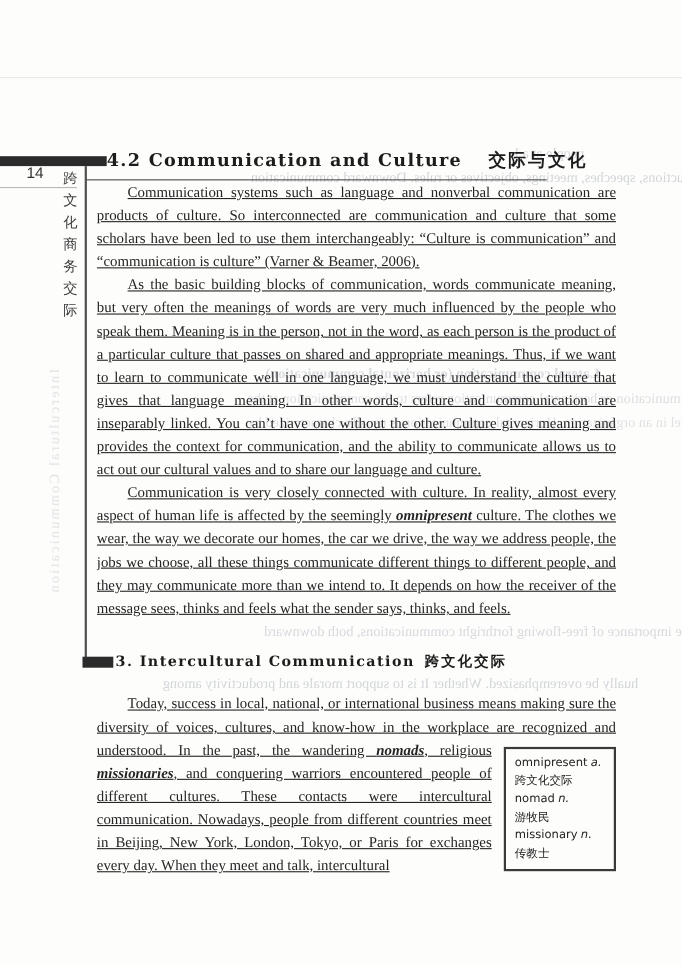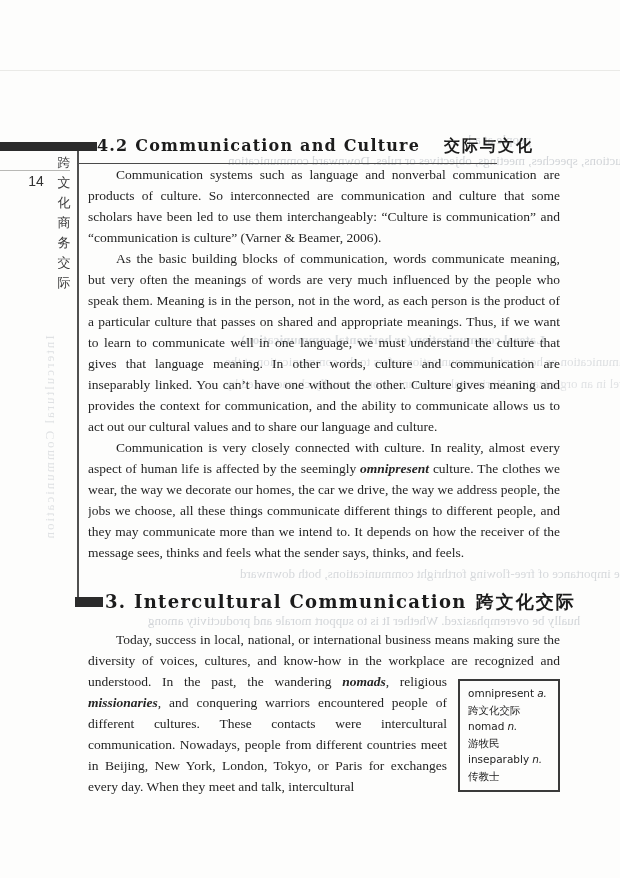--- a/index.html
+++ b/index.html
@@ -33,44 +33,44 @@
     font-family:"DejaVu Serif", serif; font-weight:bold;
     font-size:16px; line-height:24px; letter-spacing:1.2px; color:#1c1c1c;
     white-space:nowrap;
   }
   .hdr24 .zh { margin-left:24px; letter-spacing:2px; }
   .hdr-underline { position:absolute; left:78px; top:163px; width:419px; height:1px; background:#4a4a4a; }
   .under14 { position:absolute; left:0; top:170px; width:70px; height:1px; background:#b8b8b5; }
 
   
   .pagenum {
-    position:absolute; left:24px; top:148px; width:24px; text-align:center;
-    font:14px/18px "Liberation Sans", sans-serif; color:#333;margin-top:24px;
+    position:absolute; left:24px; top:148px; width:24px; text-align:left;
+    font:14px/18px "Liberation Sans", sans-serif; color:#333;
   }
   .mchars { position:absolute; left:55px; top:153px; width:18px; text-align:center;
             font-family:"DejaVu Sans", sans-serif; color:#3c3c3c; }
   .mchars .mc { display:block; height:20px; line-height:20px; font-size:13px; }
   .vrule { position:absolute; left:77px; top:151px; width:2px; height:447px; background:#505050; }
 
   
   .body1, .body2 {
     position:absolute; left:88px; width:472px;
-    font-size:13.5px; line-height:21px; text-align:justify; color:#252525;
+    font-size:13.5px; line-height:21px; text-align:justify; color:#252525;text-decoration:underline;
   }
   .body1 { top:164px; height:426px; overflow:hidden; }
   .body2 { top:629px; height:180px; overflow:hidden; }
   .body1 p, .body2 p { margin:0; text-indent:28px; }
   .em { font-weight:bold; font-style:italic; }
 
   
   .sec3-bullet { position:absolute; left:75px; top:597px; width:28px; height:10px; background:#2b2b2b; }
   .hdr3 {
     position:absolute; left:105px; top:589px; margin:0;
     font-family:"DejaVu Serif", serif; font-weight:bold;
-    font-size:18px; line-height:25px; letter-spacing:1.3px; color:#1c1c1c;
+    font-size:13px; line-height:25px; letter-spacing:1.3px; color:#1c1c1c;
     white-space:nowrap;
   }
   .hdr3 .zh { margin-left:9px; letter-spacing:2px; }
 
   
   .vocabbox {
     float:right; width:82px; padding:4px 8px 6px 8px;
     border:2px solid #3a3a3a; margin:8px 0 6px 11px;
     font-family:"DejaVu Sans", sans-serif; font-size:10.5px; line-height:16.5px;
     text-indent:0; text-align:left; color:#222; background:#fdfdfc;
@@ -118,18 +118,18 @@
 
   <div class="sec3-bullet"></div>
   <h2 class="hdr3"><span>3. Intercultural Communication</span><span class="zh">跨文化交际</span></h2>
 
   <div class="body2">
     <p><span>Today, success in local, national, or international business means making sure the diversity of voices, cultures, and know-how in the workplace are recognized</span><span class="vocabbox">
           <span class="vrow"><span class="vw">omnipresent</span><span class="vpos">a.</span></span>
           <span class="vrow">跨文化交际</span>
           <span class="vrow"><span class="vw">nomad</span><span class="vpos">n.</span></span>
           <span class="vrow">游牧民</span>
-          <span class="vrow"><span class="vw">inseparably</span><span class="vpos">n.</span></span>
+          <span class="vrow"><span class="vw">missionary</span><span class="vpos">n.</span></span>
           <span class="vrow">传教士</span>
         </span><span> and understood. In the past, the wandering </span><span class="em">nomads</span><span>, religious </span><span class="em">missionaries</span><span>, and conquering warriors encountered people of different cultures. These contacts were intercultural communication. Nowadays, people from different countries meet in Beijing, New York, London, Tokyo, or Paris for exchanges every day. When they meet and talk, intercultural</span></p>
   </div>
 
 </div>
 
 </body></html>

